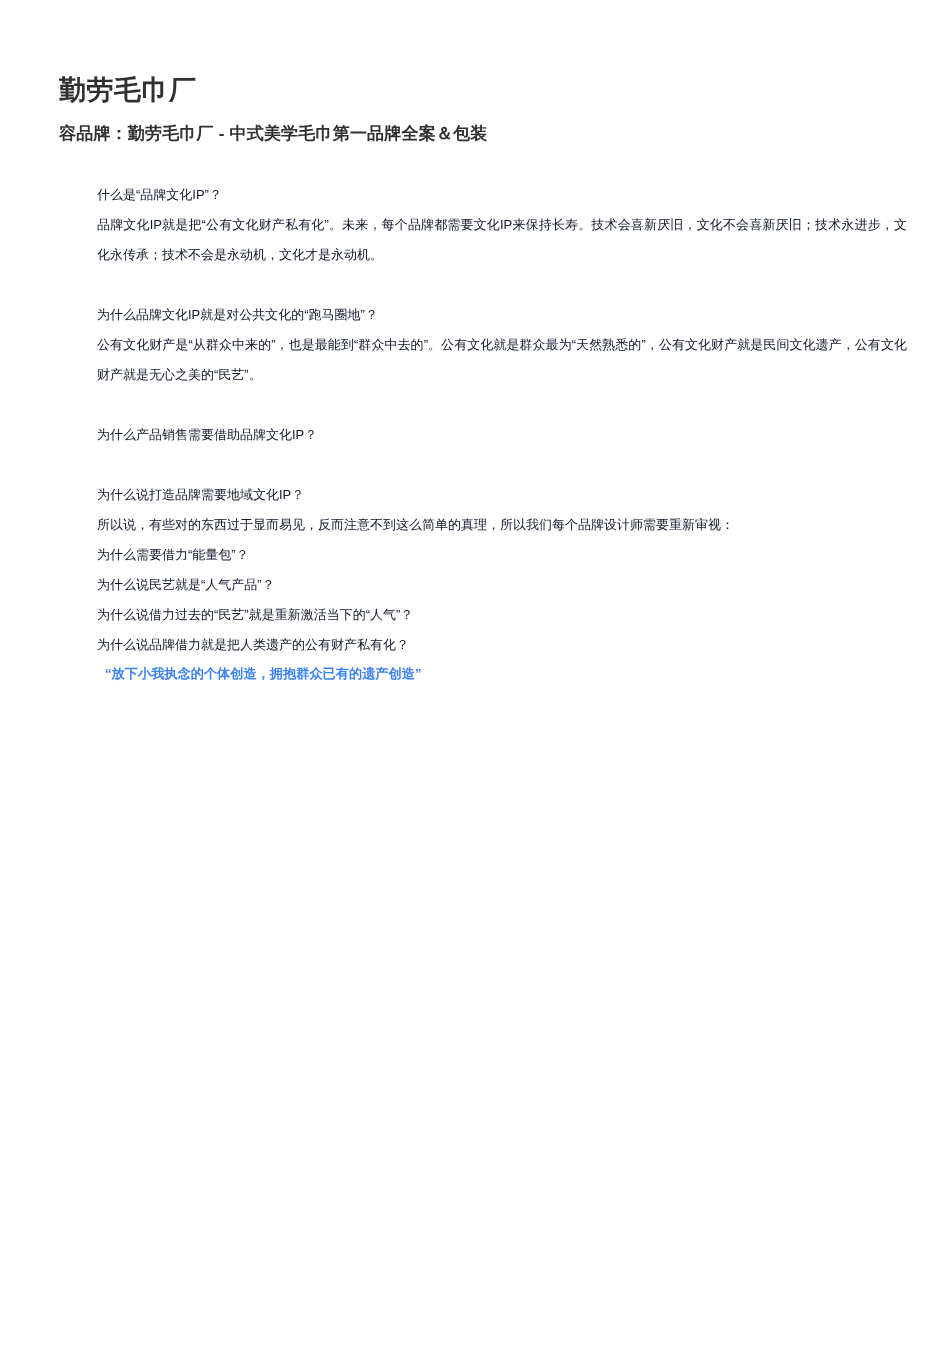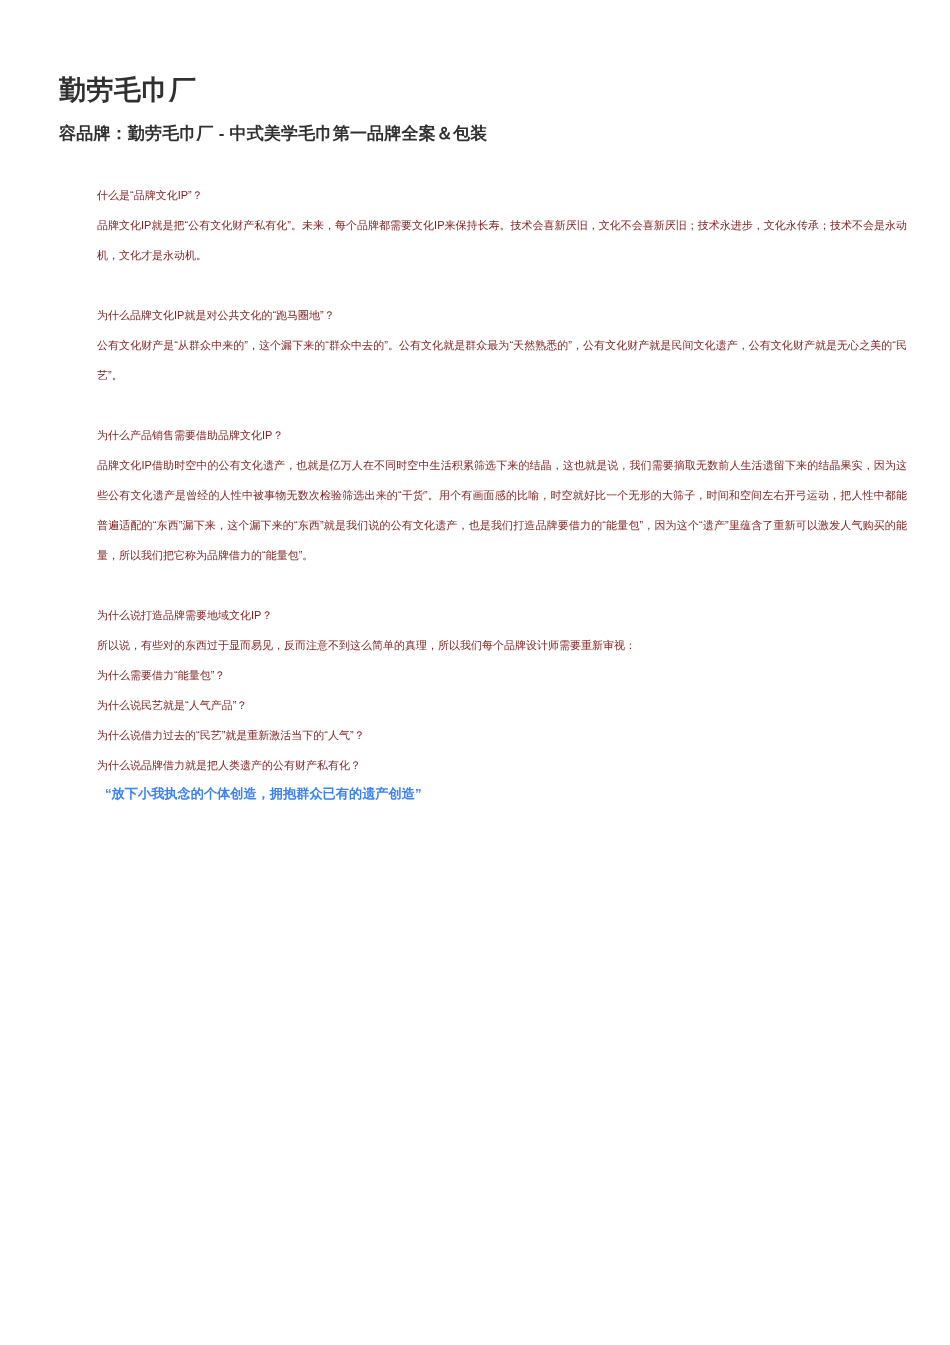--- a/index.html
+++ b/index.html
@@ -41,23 +41,23 @@
     letter-spacing: 0.2px;
   }
   .content {
     position: absolute;
     left: 88px;
     top: 180px;
     width: 810px;
   }
   .para {
     margin: 0 0 0 0;
-    font-size: 11px;
+    font-size: 13px;
     line-height: 30px;
-    color: #7f1d1d;
+    color: #0f172a;
     text-align: justify;
   }
   .spacer {
     height: 30px;
   }
   .quote-line {
     font-size: 13.2px;
     line-height: 28px;
     font-weight: bold;
     color: #3b82f6;
@@ -76,28 +76,27 @@
 
     <div>
       <p class="para">什么是“品牌文化IP”？</p>
       <p class="para">品牌文化IP就是把“公有文化财产私有化”。未来，每个品牌都需要文化IP来保持长寿。技术会喜新厌旧，文化不会喜新厌旧；技术永进步，文化永传承；技术不会是永动机，文化才是永动机。</p>
     </div>
 
     <div class="spacer"></div>
 
     <div>
       <p class="para">为什么品牌文化IP就是对公共文化的“跑马圈地”？</p>
-      <p class="para">公有文化财产是“从群众中来的”，这个漏下来的“群众中去的”。公有文化就是群众最为“天然熟悉的”，公有文化财产就是民间文化遗产，公有文化财产就是无心之美的“民艺”。</p>
+      <p class="para">公有文化财产是“从群众中来的”，也是最能到“群众中去的”。公有文化就是群众最为“天然熟悉的”，公有文化财产就是民间文化遗产，公有文化财产就是无心之美的“民艺”。</p>
     </div>
 
     <div class="spacer"></div>
 
     <div>
       <p class="para">为什么产品销售需要借助品牌文化IP？</p>
-      <p class="para">品牌文化IP借助时空中的公有文化遗产，也就是亿万人在不同时空中生活积累筛选下来的结晶，这也就是说，我们需要摘取无数前人生活遗留下来的结晶果实，因为这些公有文化遗产是曾经的人性中被事物无数次检验筛选出来的“干货”。用个有画面感的比喻，时空就好比一个无形的大筛子，时间和空间左右开弓运动，把人性中都能普遍适配的“东西”漏下来，这个漏下来的“东西”就是我们说的公有文化遗产，也是我们打造品牌要借力的“能量包”，因为这个“遗产”里蕴含了重新可以激发人气购买的能量，所以我们把它称为品牌借力的“能量包”。</p>
     </div>
 
     <div class="spacer"></div>
 
     <div>
       <p class="para">为什么说打造品牌需要地域文化IP？</p>
       <p class="para">所以说，有些对的东西过于显而易见，反而注意不到这么简单的真理，所以我们每个品牌设计师需要重新审视：</p>
       <p class="para">为什么需要借力“能量包”？</p>
       <p class="para">为什么说民艺就是“人气产品”？</p>
       <p class="para">为什么说借力过去的“民艺”就是重新激活当下的“人气”？</p>

